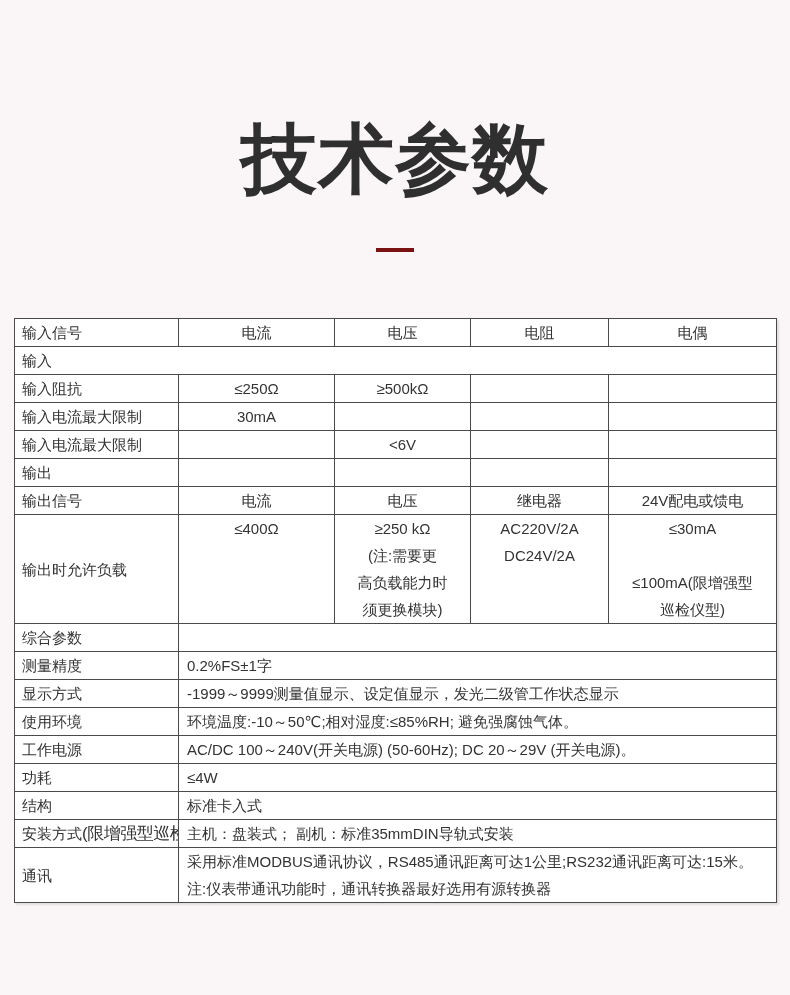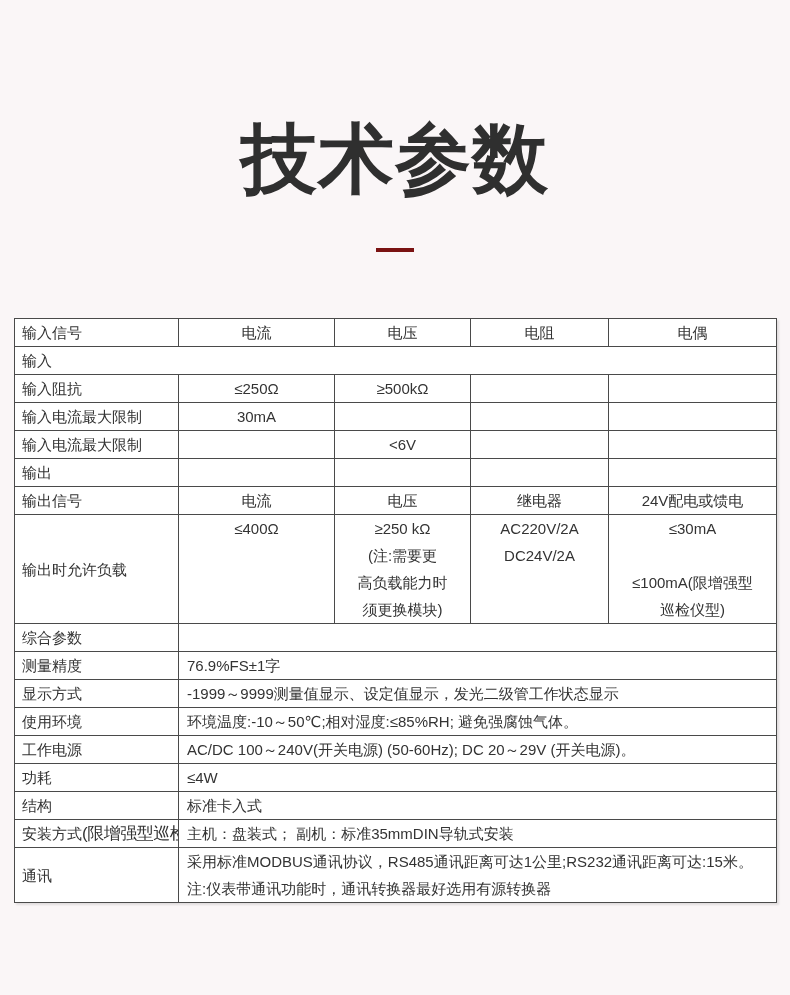--- a/index.html
+++ b/index.html
@@ -148,21 +148,21 @@
           <div class="cline">≤100mA(限增强型</div>
           <div class="cline">巡检仪型)</div>
         </td>
       </tr>
       <tr>
         <td class="lbl">综合参数</td>
         <td colspan="4" class="wide"></td>
       </tr>
       <tr>
         <td class="lbl">测量精度</td>
-        <td colspan="4" class="wide">76.9%FS±1字</td>
+        <td colspan="4" class="wide">0.2%FS±1字</td>
       </tr>
       <tr>
         <td class="lbl">显示方式</td>
         <td colspan="4" class="wide">-1999～9999测量值显示、设定值显示，发光二级管工作状态显示</td>
       </tr>
       <tr>
         <td class="lbl">使用环境</td>
         <td colspan="4" class="wide">环境温度:-10～50℃;相对湿度:≤85%RH; 避免强腐蚀气体。</td>
       </tr>
       <tr>

